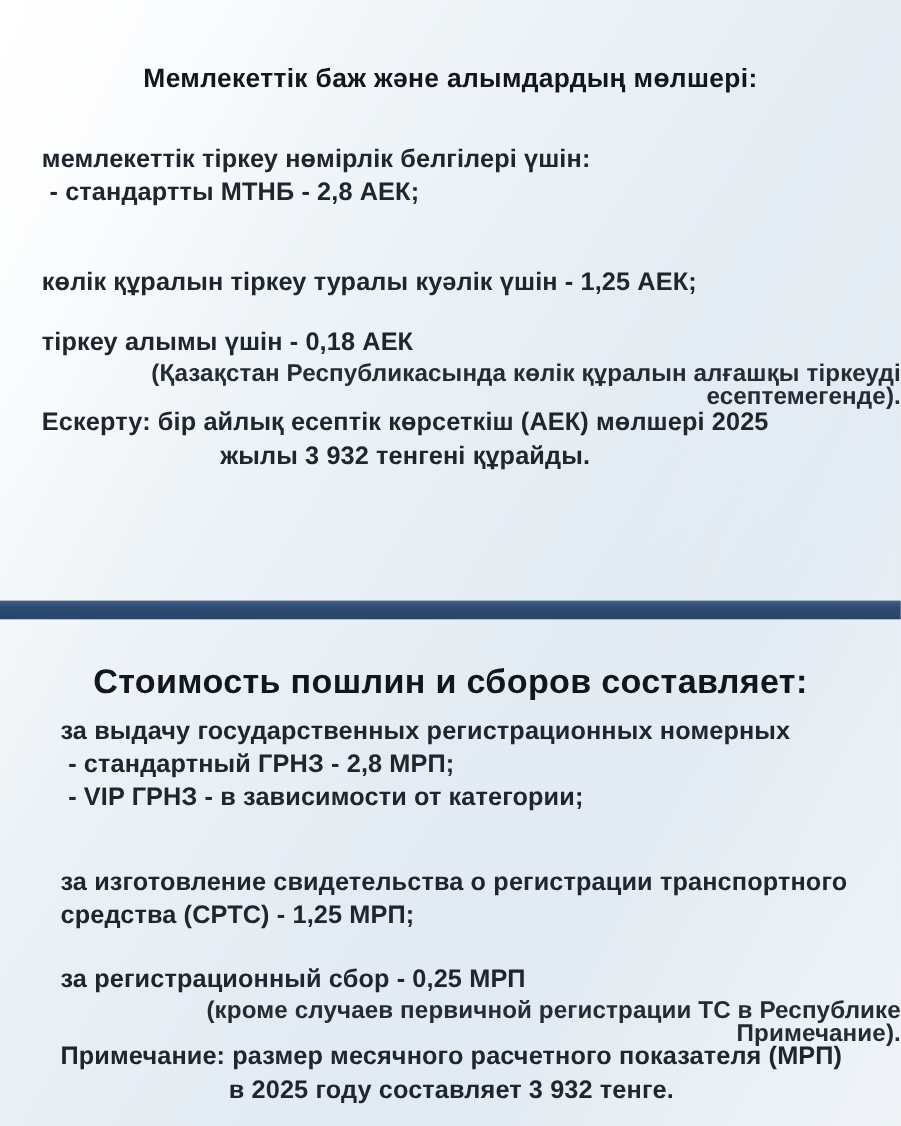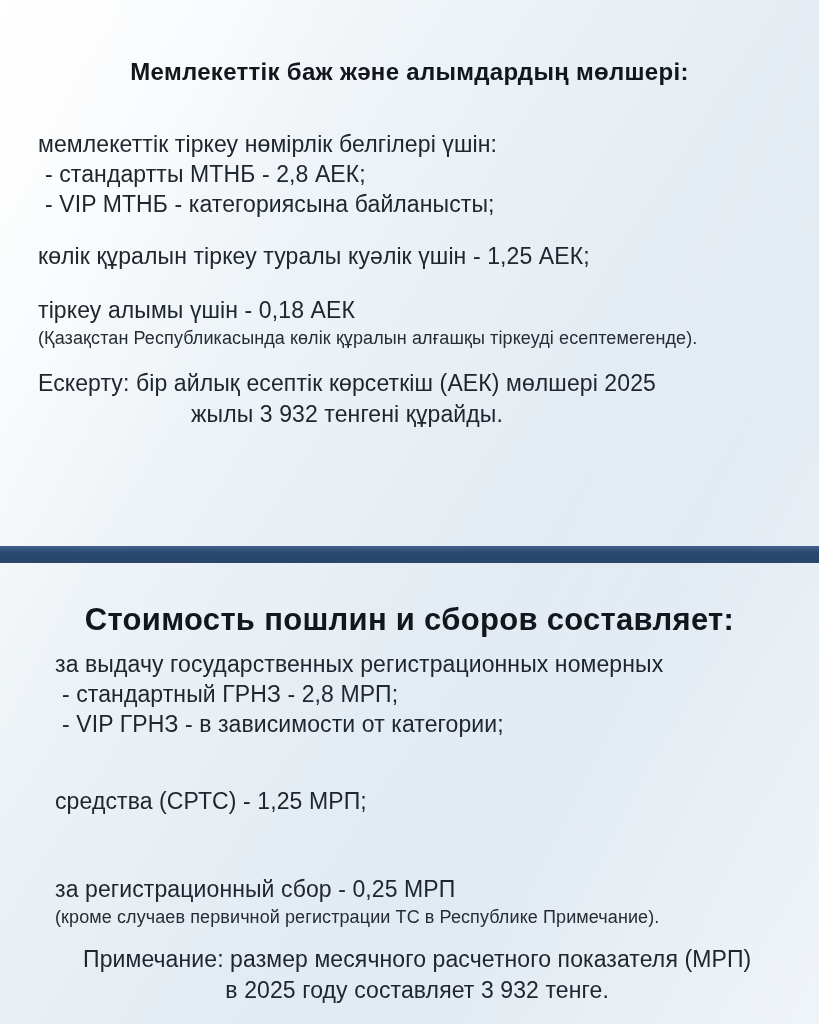--- a/index.html
+++ b/index.html
@@ -14,38 +14,38 @@
   }
   
   .page::before {
     content: "";
     position: absolute; inset: 0;
     background:
       linear-gradient(115deg, rgba(255,255,255,0.85) 0%, rgba(255,255,255,0.0) 28%),
       linear-gradient(295deg, rgba(255,255,255,0.35) 0%, rgba(255,255,255,0.0) 40%);
     pointer-events: none;
   }
-  .abs { position: absolute; }
+  .abs { position: absolute; font-weight: bold; }
   .section-title {
     left: 0; right: 0;
     text-align: center;
     font-size: 24px;
     font-weight: 700;
     letter-spacing: 0.3px;
     color: #12161d;
   }
   .body-text {
     font-size: 23px;
     line-height: 30px;
     letter-spacing: 0.1px;
     color: #20262e;
   }
   .dash-item { padding-left: 7px; }
   .fine-print {
-    font-size: 18px;
+    font-size: 22px;
     line-height: 21px;
     margin-top: 3px;
     letter-spacing: 0.1px;
     color: #262c34;
     text-align: right;
   }
   .divider {
     left: 0;
     width: 819px;
     height: 17px;
@@ -57,21 +57,20 @@
 <body>
 
 <div class="page">
 
   <div>
     <div class="abs section-title" style="top:58px;">Мемлекеттік баж және алымдардың мөлшері:</div>
 
     <div class="abs body-text" style="top:129px; left:38px;">
       <div>мемлекеттік тіркеу нөмірлік белгілері үшін:</div>
       <div class="dash-item">- стандартты МТНБ - 2,8 АЕК;</div>
-      <div class="dash-item">- VIP МТНБ - категориясына байланысты;</div>
     </div>
 
     <div class="abs body-text" style="top:241px; left:38px;">көлік құралын тіркеу туралы куәлік үшін - 1,25 АЕК;</div>
 
     <div class="abs" style="top:295px; left:38px;">
       <div class="body-text">тіркеу алымы үшін - 0,18 АЕК</div>
       <div class="fine-print">(Қазақстан Республикасында көлік құралын алғашқы тіркеуді есептемегенде).</div>
     </div>
 
     <div class="abs body-text" style="top:368px; left:38px; line-height:30.5px;">
@@ -85,27 +84,28 @@
   <div>
     <div class="abs section-title" style="top:602px; font-size:31px;">Стоимость пошлин и сборов составляет:</div>
 
     <div class="abs body-text" style="top:649px; left:55px;">
       <div>за выдачу государственных регистрационных номерных</div>
       <div class="dash-item">- стандартный ГРНЗ - 2,8 МРП;</div>
       <div class="dash-item">- VIP ГРНЗ - в зависимости от категории;</div>
     </div>
 
     <div class="abs body-text" style="top:786px; left:55px;">
+      <div>за изготовление свидетельства о регистрации транспортного</div>
       <div>средства (СРТС) - 1,25 МРП;</div>
     </div>
 
     <div class="abs" style="top:874px; left:55px;">
       <div class="body-text">за регистрационный сбор - 0,25 МРП</div>
       <div class="fine-print">(кроме случаев первичной регистрации ТС в Республике Примечание).</div>
     </div>
 
-    <div class="abs body-text" style="top:944px; left:55px; line-height:30.5px;margin-left:28px;">
+    <div class="abs body-text" style="top:944px; left:55px; line-height:30.5px;">
       <div class="note-line">Примечание: размер месячного расчетного показателя (МРП)</div>
       <div class="note-line">в 2025 году составляет 3 932 тенге.</div>
     </div>
   </div>
 
 </div>
 
 </body></html>

